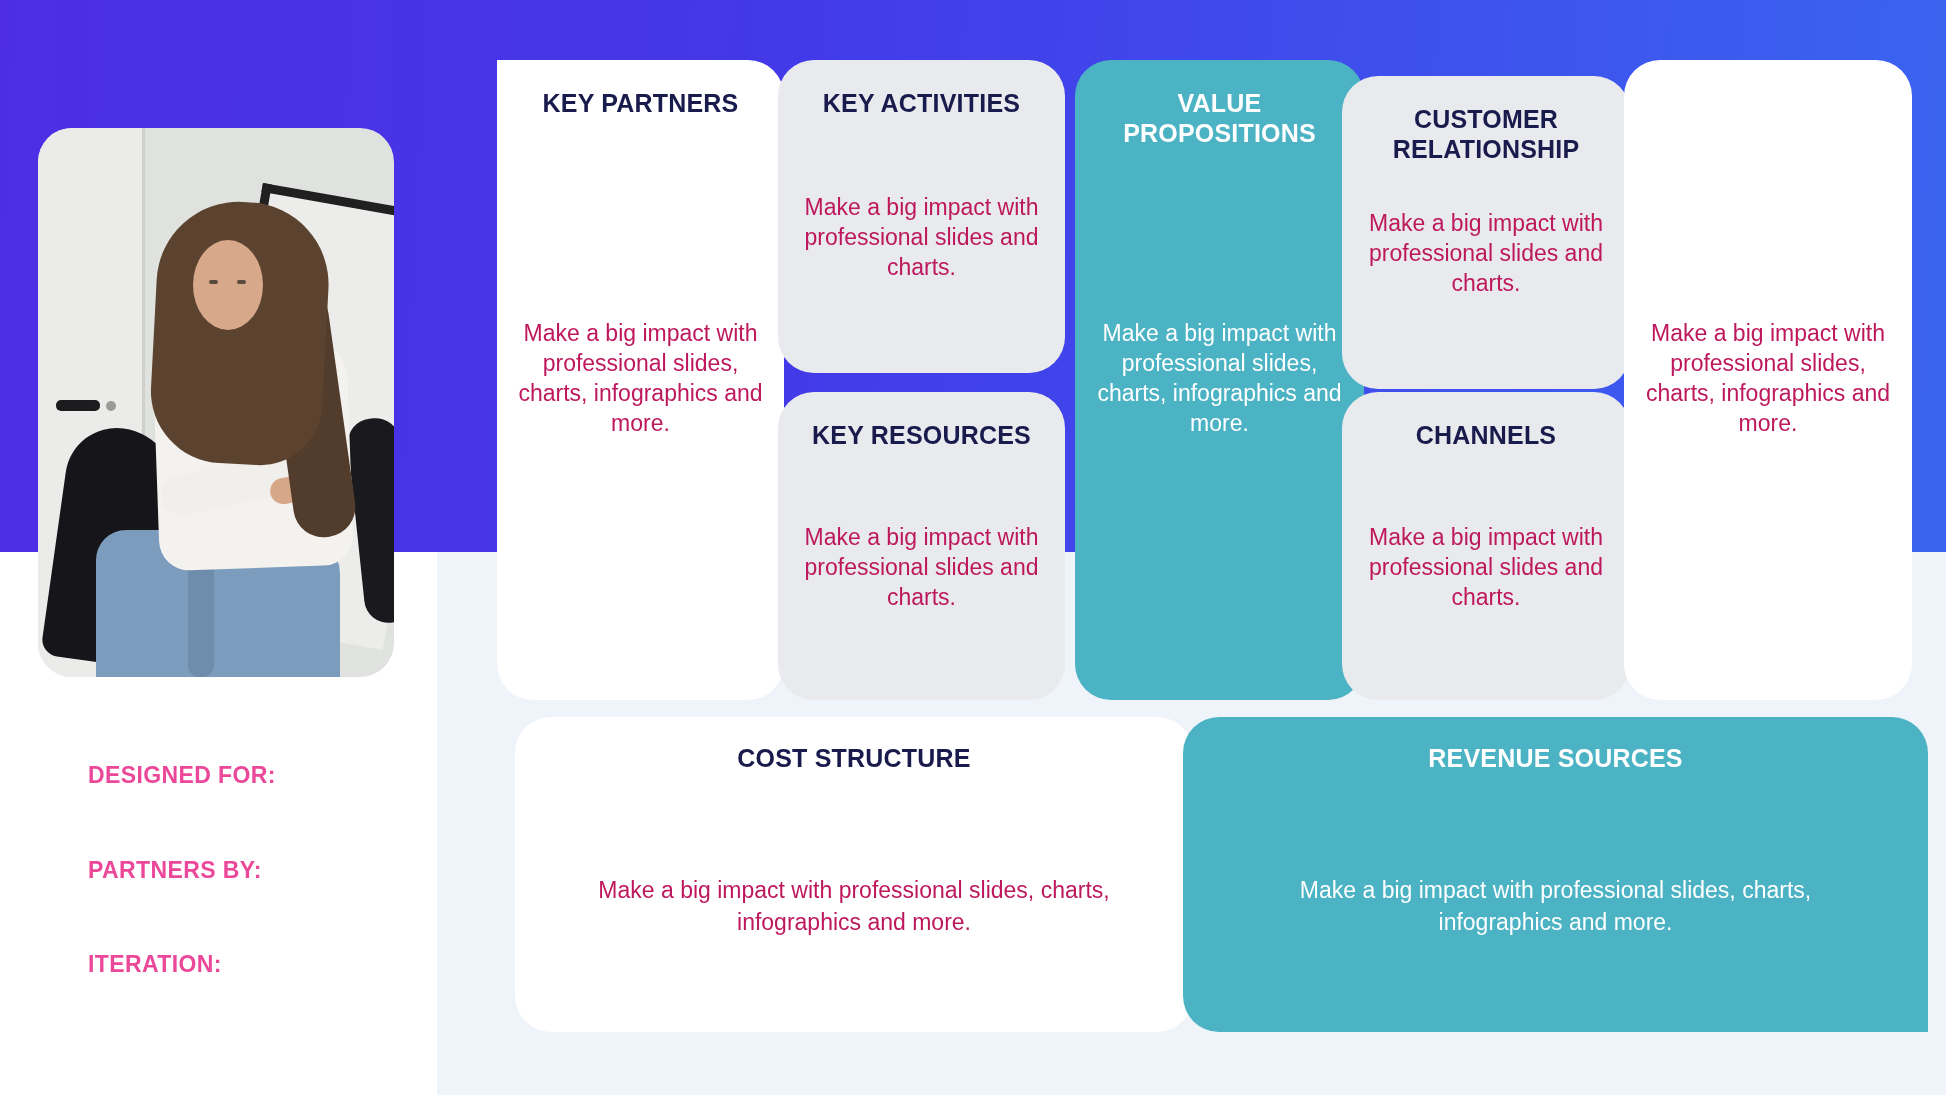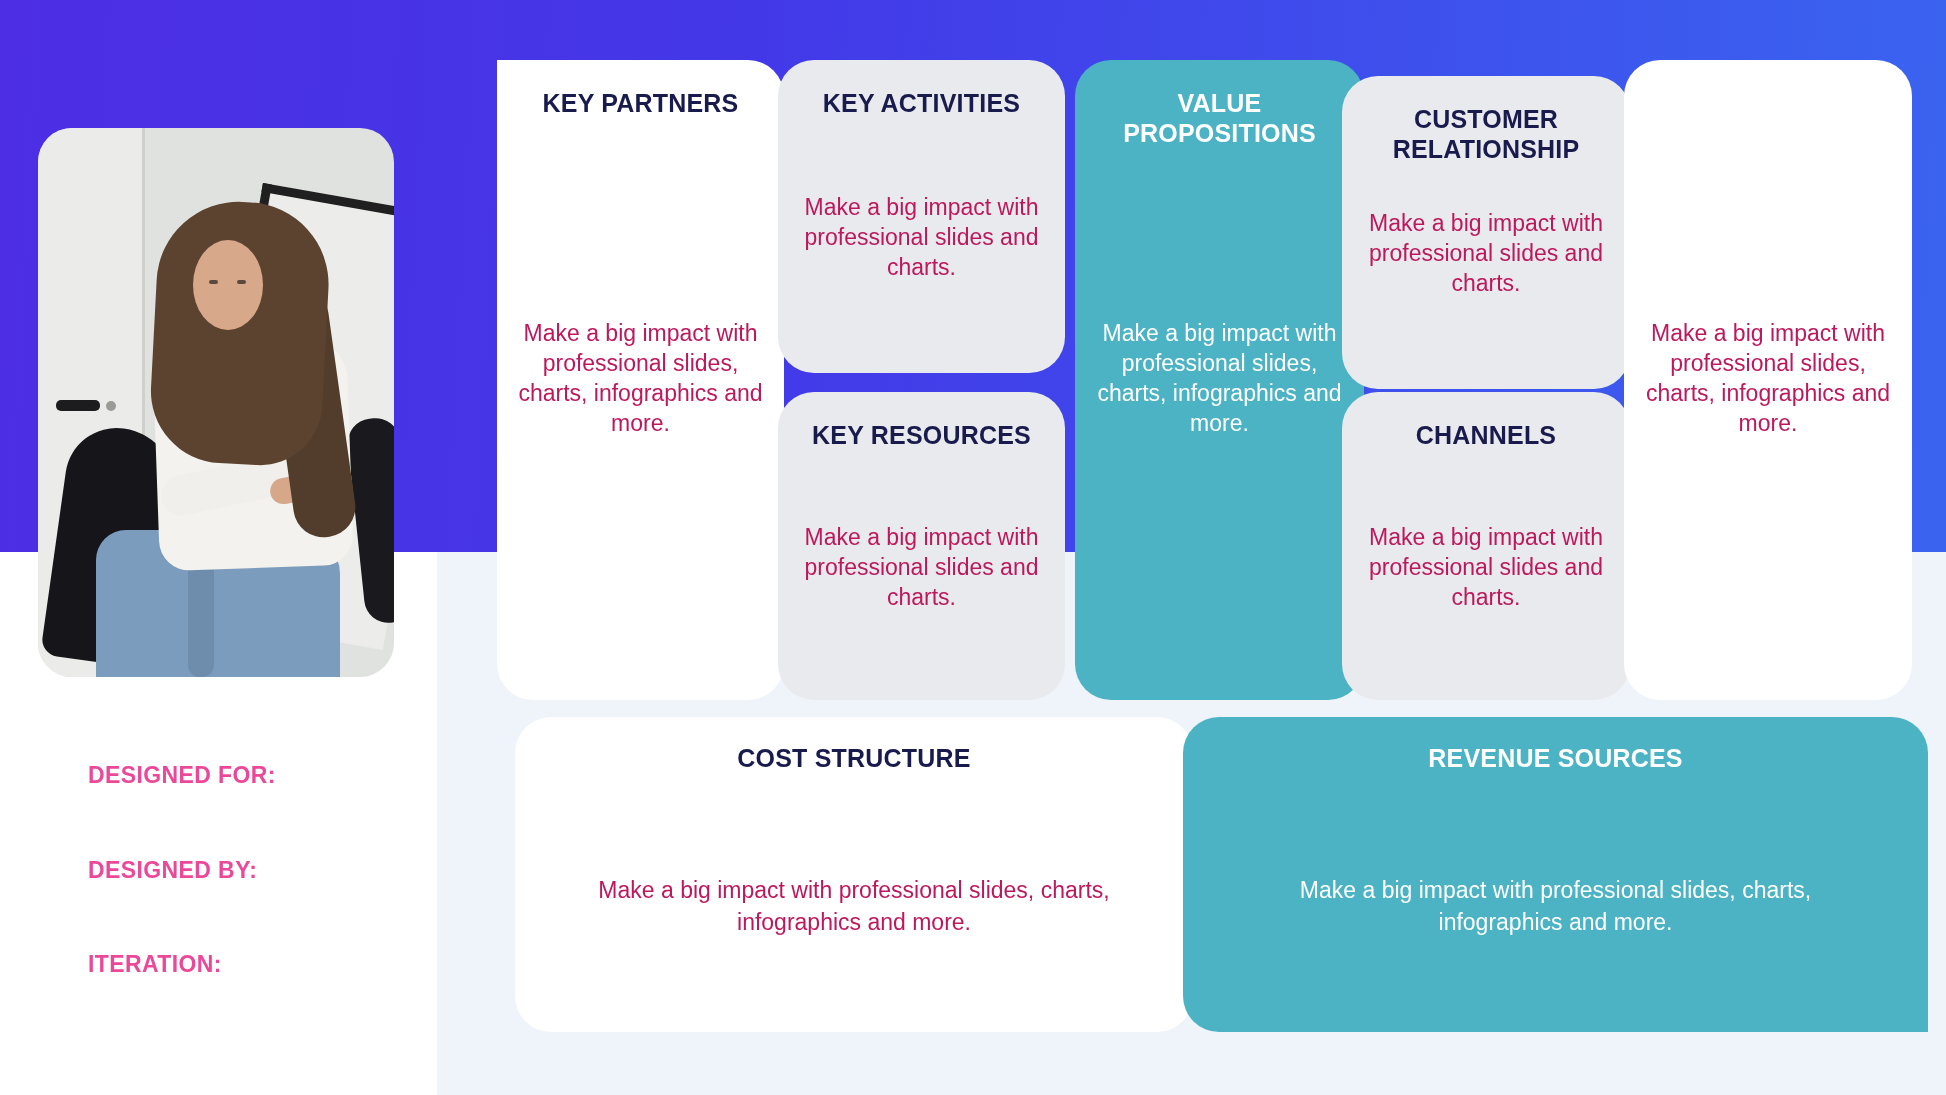--- a/index.html
+++ b/index.html
@@ -109,21 +109,21 @@
     <div class="ph-arm"></div>
     <div class="ph-hand"></div>
     <div class="ph-hair-strand"></div>
     <div class="ph-hair"></div>
     <div class="ph-face"></div>
     <div class="ph-eye l"></div>
     <div class="ph-eye r"></div>
   </div>
 
   <div class="side-label" id="label-for">DESIGNED FOR:</div>
-  <div class="side-label" id="label-by">DESIGNED BY:</div>
+  <div class="side-label" id="label-by">PARTNERS BY:</div>
   <div class="side-label" id="label-iter">ITERATION:</div>
 
   <div class="card white tall" id="card-kp">
     <div class="title">KEY PARTNERS</div>
     <div class="body">Make a big impact with professional slides, charts, infographics and more.</div>
   </div>
 
   <div class="card gray row1" id="card-ka">
     <div class="title">KEY ACTIVITIES</div>
     <div class="body">Make a big impact with professional slides and charts.</div>

